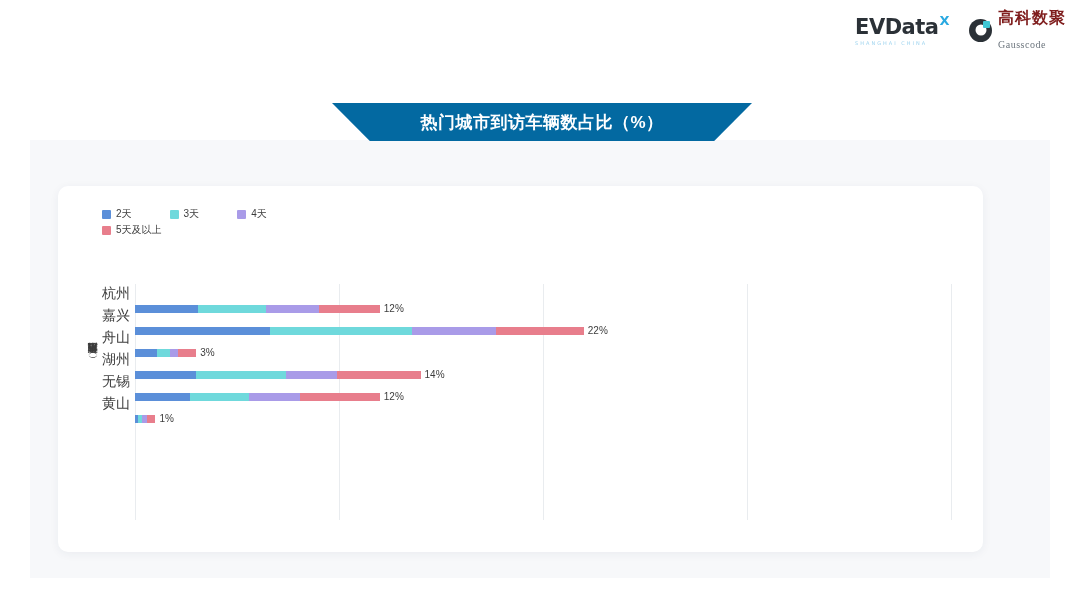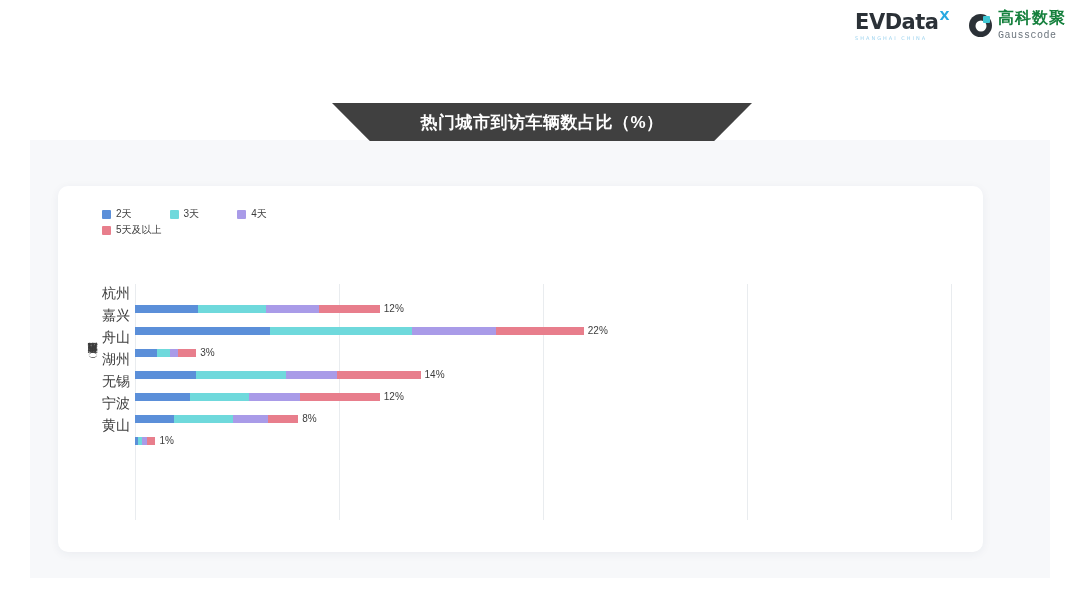--- a/index.html
+++ b/index.html
@@ -43,36 +43,36 @@
     content:""; position:absolute; left:50%; top:50%;
     transform:translate(-50%,-50%);
     width:11px; height:11px; border-radius:50%;
     background:#ffffff;
   }
   .gc-mark::after{
     content:""; position:absolute; right:2px; top:2px;
     width:7px; height:7px; background:#3fc7d4; border-radius:1px;
   }
   .gc-text{ display:flex; flex-direction:column; line-height:1; }
-  .gc-cn{ font-size:16px; font-weight:700; color:#15803d; letter-spacing:1px; }
-  .gc-en{ font-size:10px; color:#6c757d; letter-spacing:0.5px; margin-top:5px;
-          font-family:Liberation Mono, monospace; }
+  .gc-cn{ font-size:16px; font-weight:700; color:#7f1d1d; letter-spacing:1px; }
+  .gc-en{ font-size:10px; color:#6c757d; letter-spacing:0.5px; margin-top:14px;
+          font-family:Liberation Serif, serif; }
 
   
   .slide{
     position:absolute; left:30px; top:140px;
     width:1020px; height:438px;
     background:#f7f8fa;
   }
 
   
   .banner{
     position:absolute; left:332px; top:103px;
     width:420px; height:38px;
-    background:#404040;
+    background:#0369a1;
     clip-path:polygon(0 0, 100% 0, 91% 100%, 9% 100%);
     display:flex; align-items:center; justify-content:center;
     z-index:5;
   }
   .banner-title{
     color:#ffffff; font-size:17px; font-weight:700;
     letter-spacing:0.5px;
   }
 
   
@@ -244,30 +244,20 @@
           <div class="row-label">无锡</div>
           <div class="bar-track">
             <div class="seg" style="width: 55.08px; background: rgb(91, 143, 217);"></div>
             <div class="seg" style="width: 59.16px; background: rgb(111, 217, 220);"></div>
             <div class="seg" style="width: 51px; background: rgb(169, 155, 232);"></div>
             <div class="seg" style="width: 79.56px; background: rgb(232, 126, 140);"></div>
             <span class="bar-value">12%</span>
           </div>
         </div>
         <div class="row">
-          <div class="row-label">宁波</div>
-          <div class="bar-track">
-            <div class="seg" style="width: 38.76px; background: rgb(91, 143, 217);"></div>
-            <div class="seg" style="width: 59.16px; background: rgb(111, 217, 220);"></div>
-            <div class="seg" style="width: 34.68px; background: rgb(169, 155, 232);"></div>
-            <div class="seg" style="width: 30.6px; background: rgb(232, 126, 140);"></div>
-            <span class="bar-value">8%</span>
-          </div>
-        </div>
-        <div class="row">
           <div class="row-label">黄山</div>
           <div class="bar-track">
             <div class="seg" style="width: 3.06px; background: rgb(91, 143, 217);"></div>
             <div class="seg" style="width: 4.08px; background: rgb(111, 217, 220);"></div>
             <div class="seg" style="width: 5.1px; background: rgb(169, 155, 232);"></div>
             <div class="seg" style="width: 8.16px; background: rgb(232, 126, 140);"></div>
             <span class="bar-value">1%</span>
           </div>
         </div>
       </div>

